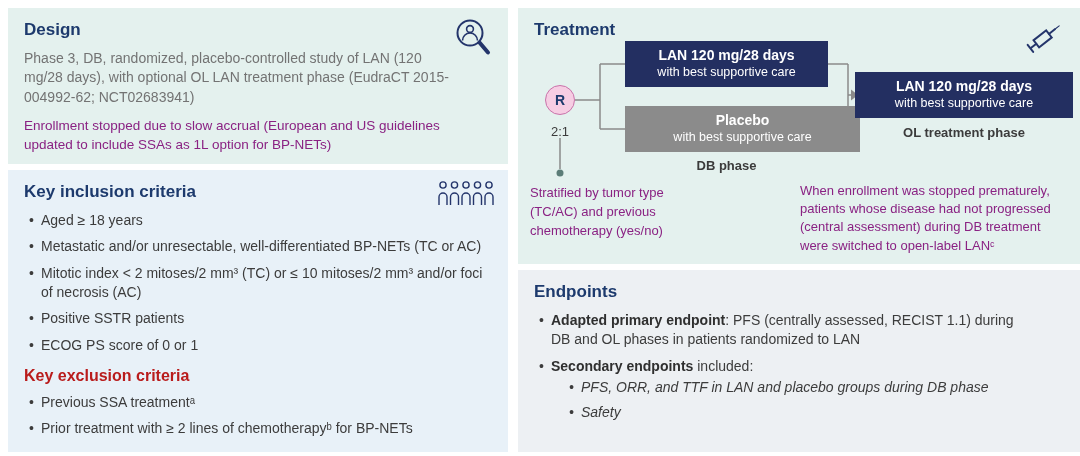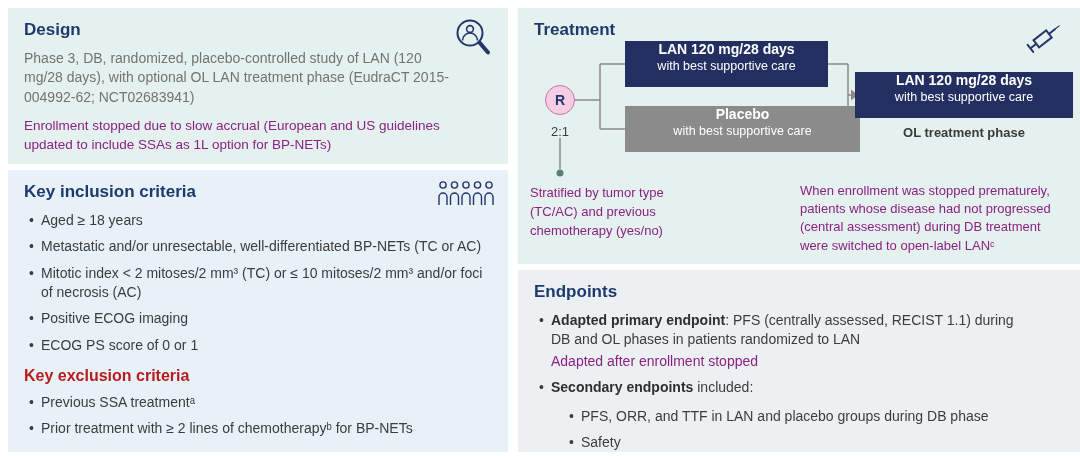--- a/index.html
+++ b/index.html
@@ -19,31 +19,31 @@
   .body-text { margin:0 0 10px 0; font-size:14px; line-height:1.38; color:#737373; max-width:440px; }
   .purple { color:#8a2283; }
   .note { margin:0; font-size:13.5px; line-height:1.4; max-width:450px; }
 
   .panel .corner-icon { position:absolute; top:9px; right:14px; }
 
   ul.bullets { list-style:none; margin:0; padding:0; }
   ul.bullets > li { position:relative; padding-left:17px; margin-bottom:7px;
                     font-size:14px; line-height:1.38; color:#3c3c3c; }
   ul.bullets > li::before { content:"\2022"; position:absolute; left:5px; color:#3c3c3c; }
-  ul.sub-bullets { list-style:none; margin:10px 0 0 0; padding:0 0 0 14px; }
+  ul.sub-bullets { list-style:none; margin:2px 0 0 0; padding:0 0 0 14px;font-style:italic; }
   ul.sub-bullets > li { position:relative; padding-left:16px; margin-bottom:6px;
                         font-size:14px; line-height:1.38; color:#3c3c3c; }
   ul.sub-bullets > li::before { content:"\2022"; position:absolute; left:4px; color:#3c3c3c; }
   .b { font-weight:bold; color:#2f2f2f; }
   .ep-li { max-width:492px; }
   .ep-note { font-size:14px; margin-top:2px; }
 
   
   .connectors { position:absolute; left:0; top:0; pointer-events:none; }
-  .arm-box { position:absolute; display:flex; flex-direction:column; 
+  .arm-box { position:absolute; display:flex; flex-direction:column; justify-content:center;
              text-align:center; color:#ffffff; }
   .arm-box .l1 { font-size:14px; font-weight:bold; line-height:1.25; }
   .arm-box .l2 { font-size:12.5px; line-height:1.25; }
   .navy { background:#232f61; }
   .gray { background:#8b8b8b; }
   #arm-lan     { left:107px; top:33px;  width:203px; height:46px; }
   #arm-placebo { left:107px; top:98px;  width:235px; height:46px; }
   #arm-ol      { left:337px; top:64px;  width:218px; height:46px; }
   .r-circle { position:absolute; left:27px; top:77px; width:30px; height:30px; border-radius:50%;
               background:#f6cde3; border:1.5px solid #c973aa; display:flex; align-items:center;
@@ -102,21 +102,21 @@
               <circle cx="5" cy="6" r="3.1"></circle>
               <path d="M1 26v-8a4 4 0 0 1 8 0v8"></path>
             </g>
         </g>
       </svg>
     </span>
     <ul class="bullets">
       <li>Aged ≥ 18 years</li>
       <li>Metastatic and/or unresectable, well-differentiated BP-NETs (TC or AC)</li>
       <li>Mitotic index &lt; 2 mitoses/2 mm³ (TC) or ≤ 10 mitoses/2 mm³ and/or foci of necrosis (AC)</li>
-      <li>Positive ECOG imaging</li>
+      <li>Positive SSTR patients</li>
       <li>ECOG PS score of 0 or 1</li>
     </ul>
     <h3 class="sub-title">Key exclusion criteria</h3>
     <ul class="bullets">
       <li>Previous SSA treatmentᵃ</li>
       <li>Prior treatment with ≥ 2 lines of chemotherapyᵇ for BP-NETs</li>
     </ul>
   </section>
 
   <section class="panel" id="treatment">
@@ -146,20 +146,21 @@
     <div class="ratio">2:1</div>
 
     <div class="arm-box navy" id="arm-lan">
       <div class="l1">LAN 120 mg/28 days</div>
       <div class="l2">with best supportive care</div>
     </div>
     <div class="arm-box gray" id="arm-placebo">
       <div class="l1">Placebo</div>
       <div class="l2">with best supportive care</div>
     </div>
+    <div class="phase-label" id="db-label">DB phase</div>
 
     <div class="arm-box navy" id="arm-ol">
       <div class="l1">LAN 120 mg/28 days</div>
       <div class="l2">with best supportive care</div>
     </div>
     <div class="phase-label" id="ol-label">OL treatment phase</div>
 
     <div class="strat-note purple">Stratified by tumor type (TC/AC) and previous chemotherapy (yes/no)</div>
     <div class="switch-note purple">When enrollment was stopped prematurely, patients whose disease had not progressed (central assessment) during DB treatment were switched to open-label LANᶜ</div>
   </section>
@@ -173,21 +174,20 @@
           <line x1="8" y1="12" x2="21" y2="12" stroke-width="1.5"></line>
           <line x1="8" y1="18" x2="21" y2="18" stroke-width="1.5"></line>
           <line x1="8" y1="24" x2="17" y2="24" stroke-width="1.5"></line>
           <path d="M33 5 l5 5 -11 13 -6 1.5 1.5-6 z" stroke-width="1.6"></path>
         </g>
       </svg>
     </span>
     <ul class="bullets">
       <li class="ep-li">
         <span class="b">Adapted primary endpoint</span><span>: PFS (centrally assessed, RECIST 1.1) during DB and OL phases in patients randomized to LAN</span>
-        <div class="ep-note purple">Adapted after enrollment stopped</div>
       </li>
       <li class="ep-li">
         <span class="b">Secondary endpoints</span><span> included:</span>
         <ul class="sub-bullets">
           <li>PFS, ORR, and TTF in LAN and placebo groups during DB phase</li>
           <li>Safety</li>
         </ul>
       </li>
     </ul>
   </section>

